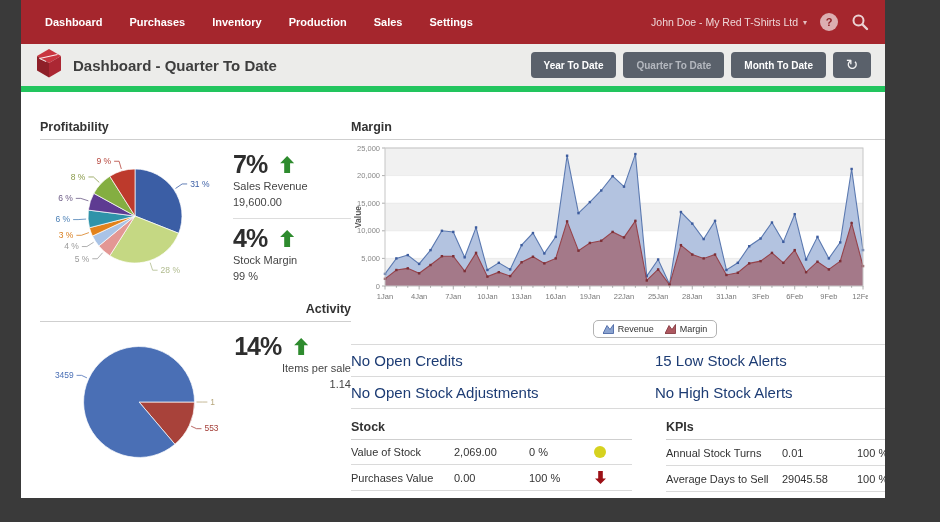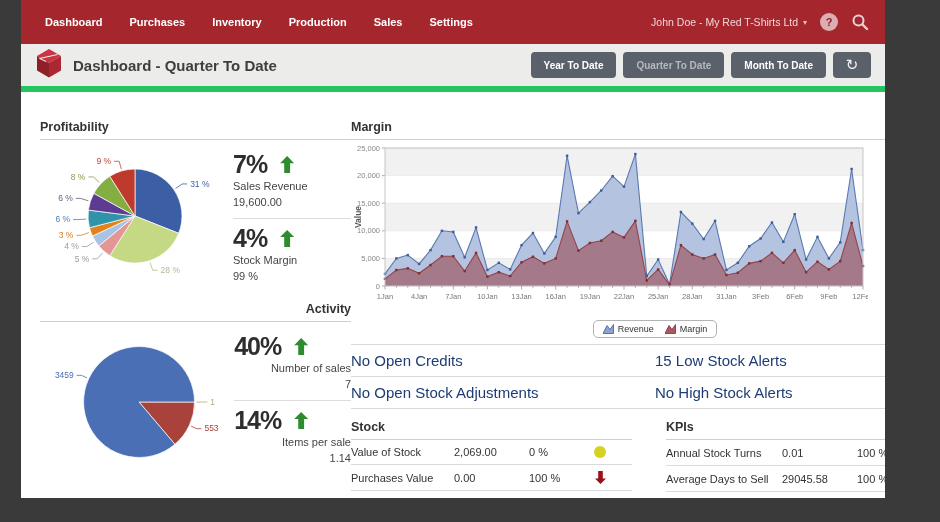--- a/index.html
+++ b/index.html
@@ -189,28 +189,20 @@
                 <polyline points="157.9999822270548,80.04540552088125 163.99998038847428,80.05010264373102 168.99998038847428,80.05010264373102" fill="none" stroke="#b7a77c" stroke-width="0.8"></polyline>
                 <text x="171.99998038847428" y="82.85010264373102" font-size="8.5" fill="#b7a77c" text-anchor="start">1</text>
                 <path d="M100,80 L155.99993135967046,80.08767959966161 A56,56 0 0,1 136.22136072299162,122.7084655235343 Z" fill="#a8423a" stroke="#ffffff" stroke-width="0.7"></path>
                 <polyline points="152.6110696674896,104.41465437892899 158.0535941158506,106.94030828019751 163.0535941158506,106.94030828019751" fill="none" stroke="#a5403a" stroke-width="0.8"></polyline>
                 <text x="166.0535941158506" y="109.74030828019751" font-size="8.5" fill="#a5403a" text-anchor="start">553</text>
                 <path d="M100,80 L136.22136072299162,122.7084655235343 A56,56 0 1,1 156,79.99999999999999 Z" fill="#4a6fb5" stroke="#ffffff" stroke-width="0.7"></path>
                 <polyline points="47.369833348966395,55.62653987870352 41.92533335058361,53.1051474523625 36.92533335058361,53.1051474523625" fill="none" stroke="#4a6fb5" stroke-width="0.8"></polyline>
                 <text x="33.92533335058361" y="55.9051474523625" font-size="8.5" fill="#4a6fb5" text-anchor="end">3459</text>
               </svg>
             <div class="kpis-stack">
-              <div class="kpi-block">
-                <div class="kpi-top">
-                  <span class="kpi-pct">40%</span>
-                  <span class="ind big ind-up"></span>
-                </div>
-                <div class="kpi-label">Number of sales</div>
-                <div class="kpi-value">7</div>
-              </div>
               <div class="kpi-block">
                 <div class="kpi-top">
                   <span class="kpi-pct">14%</span>
                   <span class="ind big ind-up"></span>
                 </div>
                 <div class="kpi-label">Items per sale</div>
                 <div class="kpi-value">1.14</div>
               </div>
             </div>
           </div>

